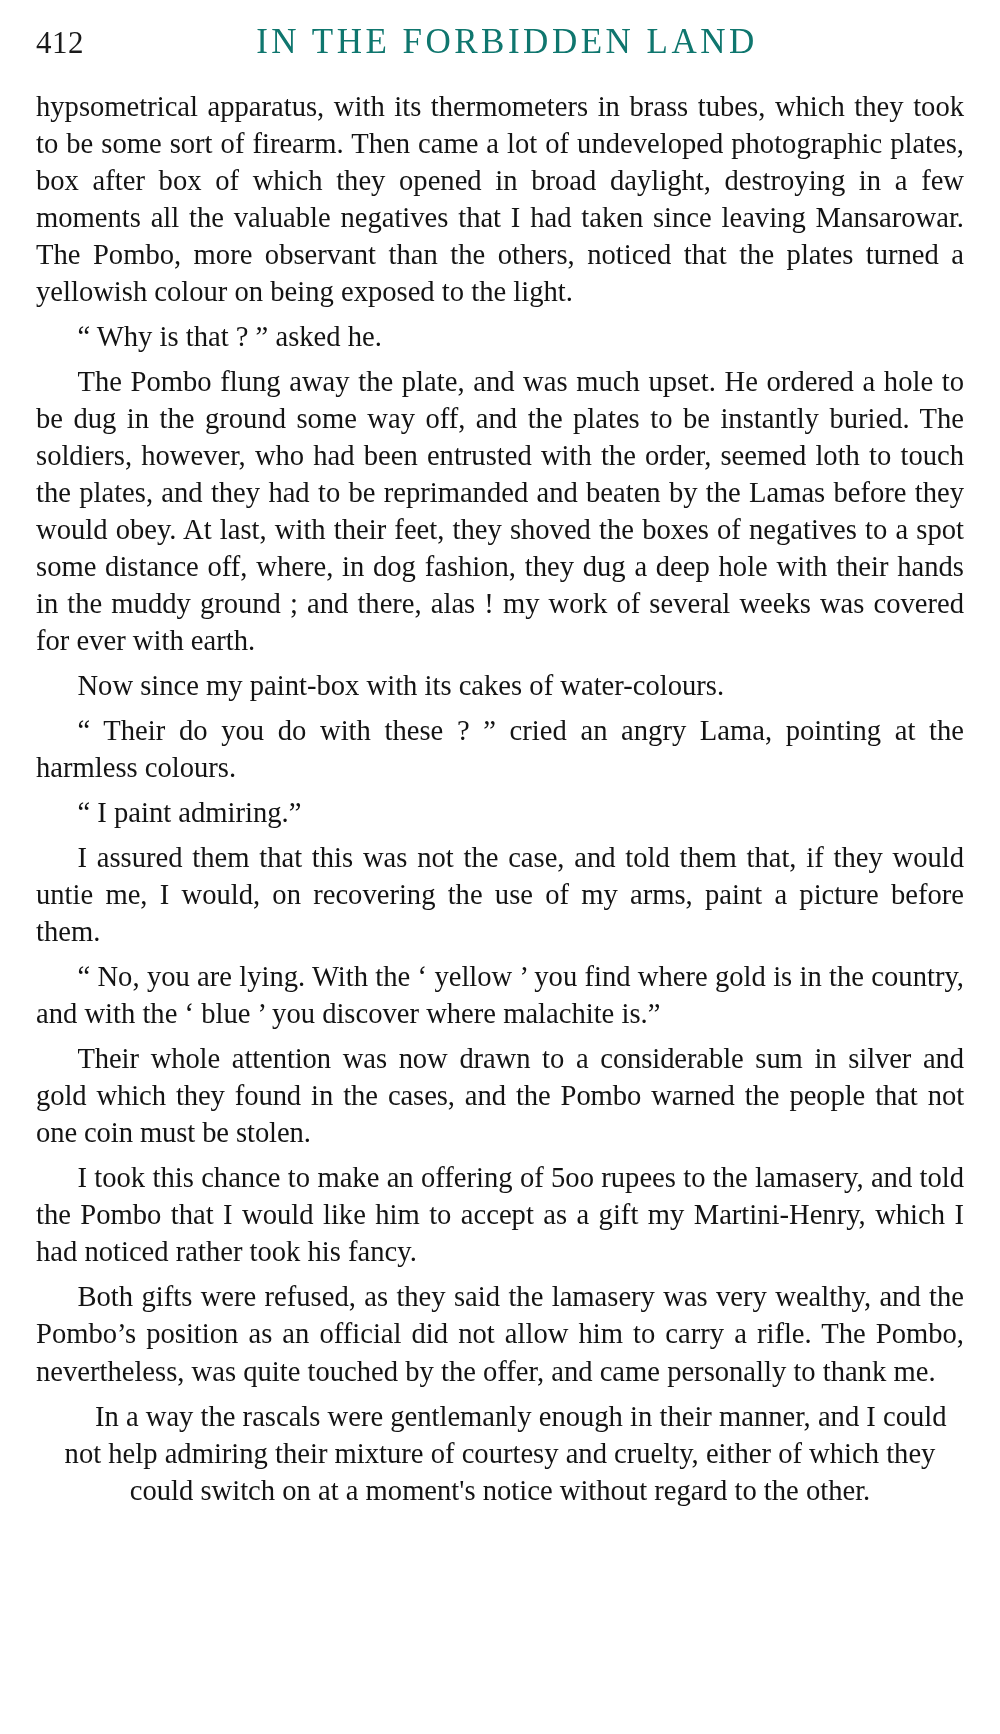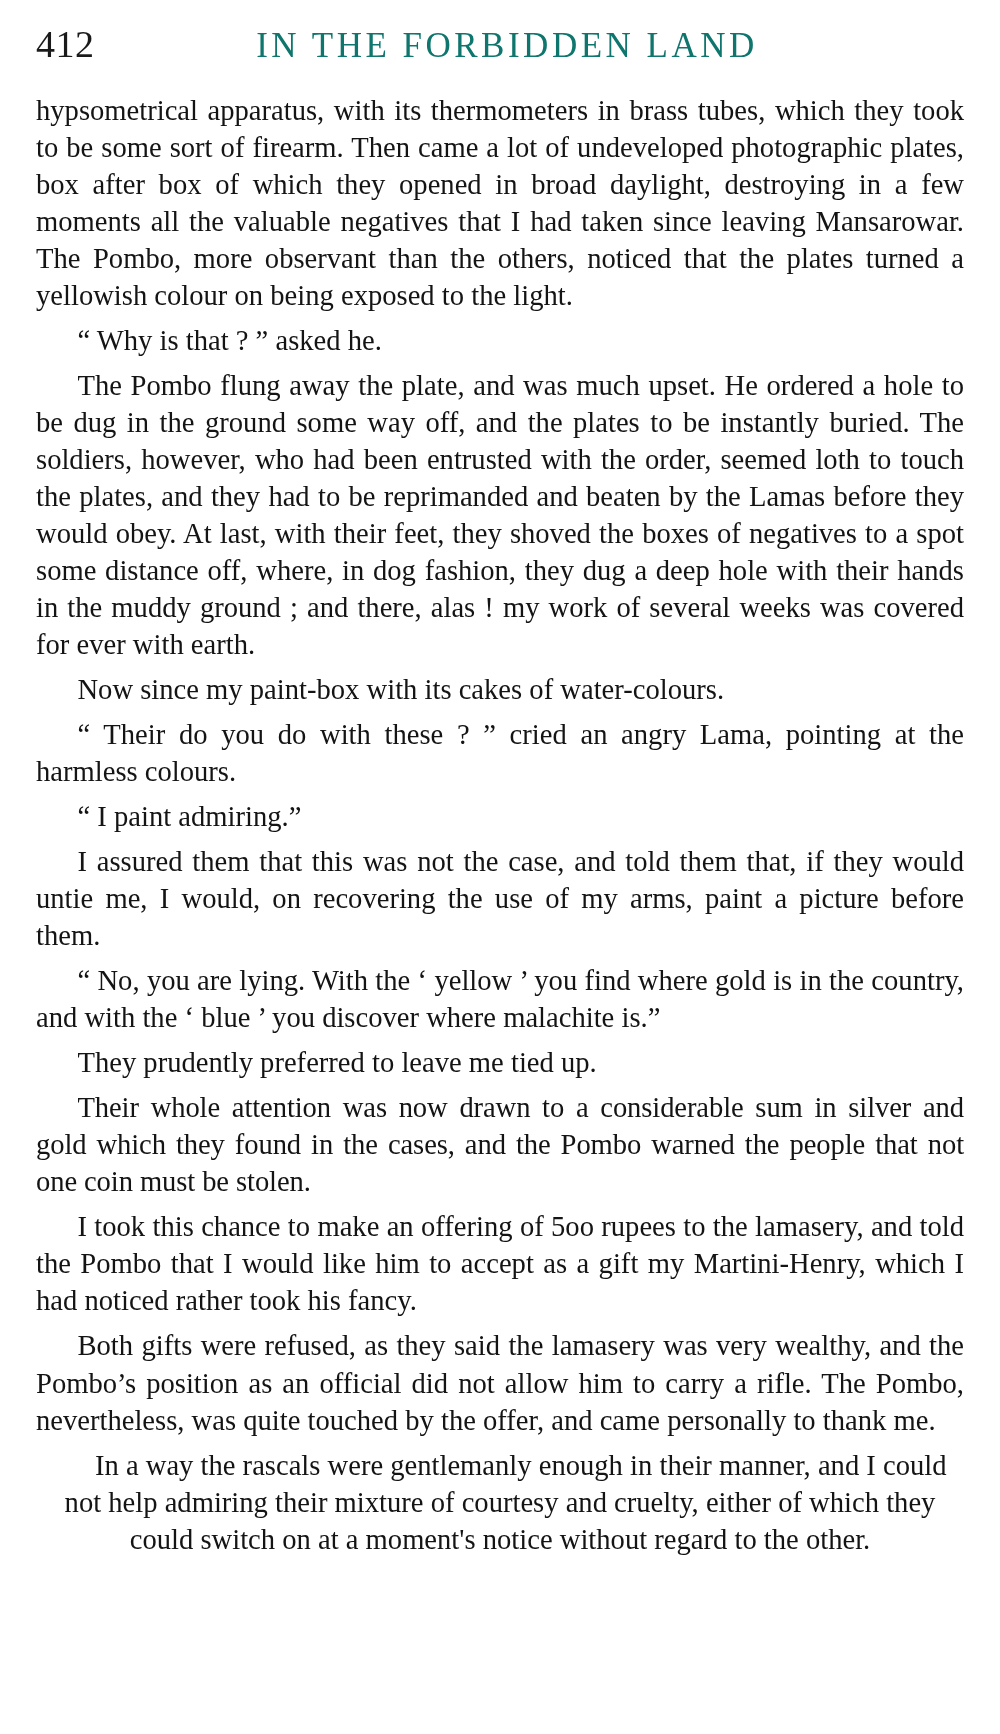--- a/index.html
+++ b/index.html
@@ -22,21 +22,21 @@
     padding: 22px 28px 0 28px;
   }
   .header {
     display: flex;
     align-items: baseline;
     justify-content: flex-start;
     padding: 0 6px 0 8px;
     margin-bottom: 26px;
   }
   .folio {
-    font-size: 38px;
+    font-size: 31px;
     font-family: "Liberation Serif", serif;
     letter-spacing: 0.5px;
     color: #1a1a1a;
     font-variant: small-caps;
     min-width: 70px;
   }
   .running-head {
     flex: 1;
     text-align: center;
     font-size: 35px;
@@ -79,20 +79,19 @@
 
   <div class="body-text">
     <p>hypsometrical apparatus, with its thermometers in brass tubes, which they took to be some sort of firearm. Then came a lot of undeveloped photographic plates, box after box of which they opened in broad daylight, destroying in a few moments all the valuable negatives that I had taken since leaving Mansarowar. The Pombo, more observant than the others, noticed that the plates turned a yellowish colour on being exposed to the light.</p>
     <p class="indent">“ Why is that ? ” asked he.</p>
     <p class="indent">The Pombo flung away the plate, and was much upset. He ordered a hole to be dug in the ground some way off, and the plates to be instantly buried. The soldiers, however, who had been entrusted with the order, seemed loth to touch the plates, and they had to be reprimanded and beaten by the Lamas before they would obey. At last, with their feet, they shoved the boxes of negatives to a spot some distance off, where, in dog fashion, they dug a deep hole with their hands in the muddy ground ; and there, alas ! my work of several weeks was covered for ever with earth.</p>
     <p class="indent">Now since my paint-box with its cakes of water-colours.</p>
     <p class="indent">“ Their do you do with these ? ” cried an angry Lama, pointing at the harmless colours.</p>
     <p class="indent">“ I paint admiring.”</p>
     <p class="indent">I assured them that this was not the case, and told them that, if they would untie me, I would, on recovering the use of my arms, paint a picture before them.</p>
     <p class="indent">“ No, you are lying. With the ‘ yellow ’ you find where gold is in the country, and with the ‘ blue ’ you discover where malachite is.”</p>
-    <p class="indent">They prudently preferred to leave me tied up.</p>
     <p class="indent tight">Their whole attention was now drawn to a considerable sum in silver and gold which they found in the cases, and the Pombo warned the people that not one coin must be stolen.</p>
     <p class="indent">I took this chance to make an offering of 5oo rupees to the lamasery, and told the Pombo that I would like him to accept as a gift my Martini-Henry, which I had noticed rather took his fancy.</p>
     <p class="indent">Both gifts were refused, as they said the lamasery was very wealthy, and the Pombo’s position as an official did not allow him to carry a rifle. The Pombo, nevertheless, was quite touched by the offer, and came personally to thank me.</p>
     <p class="indent">In a way the rascals were gentlemanly enough in their manner, and I could not help admiring their mixture of courtesy and cruelty, either of which they could switch on at a moment's notice without regard to the other.</p>
   </div>
 
 </div>
 
 </body></html>

